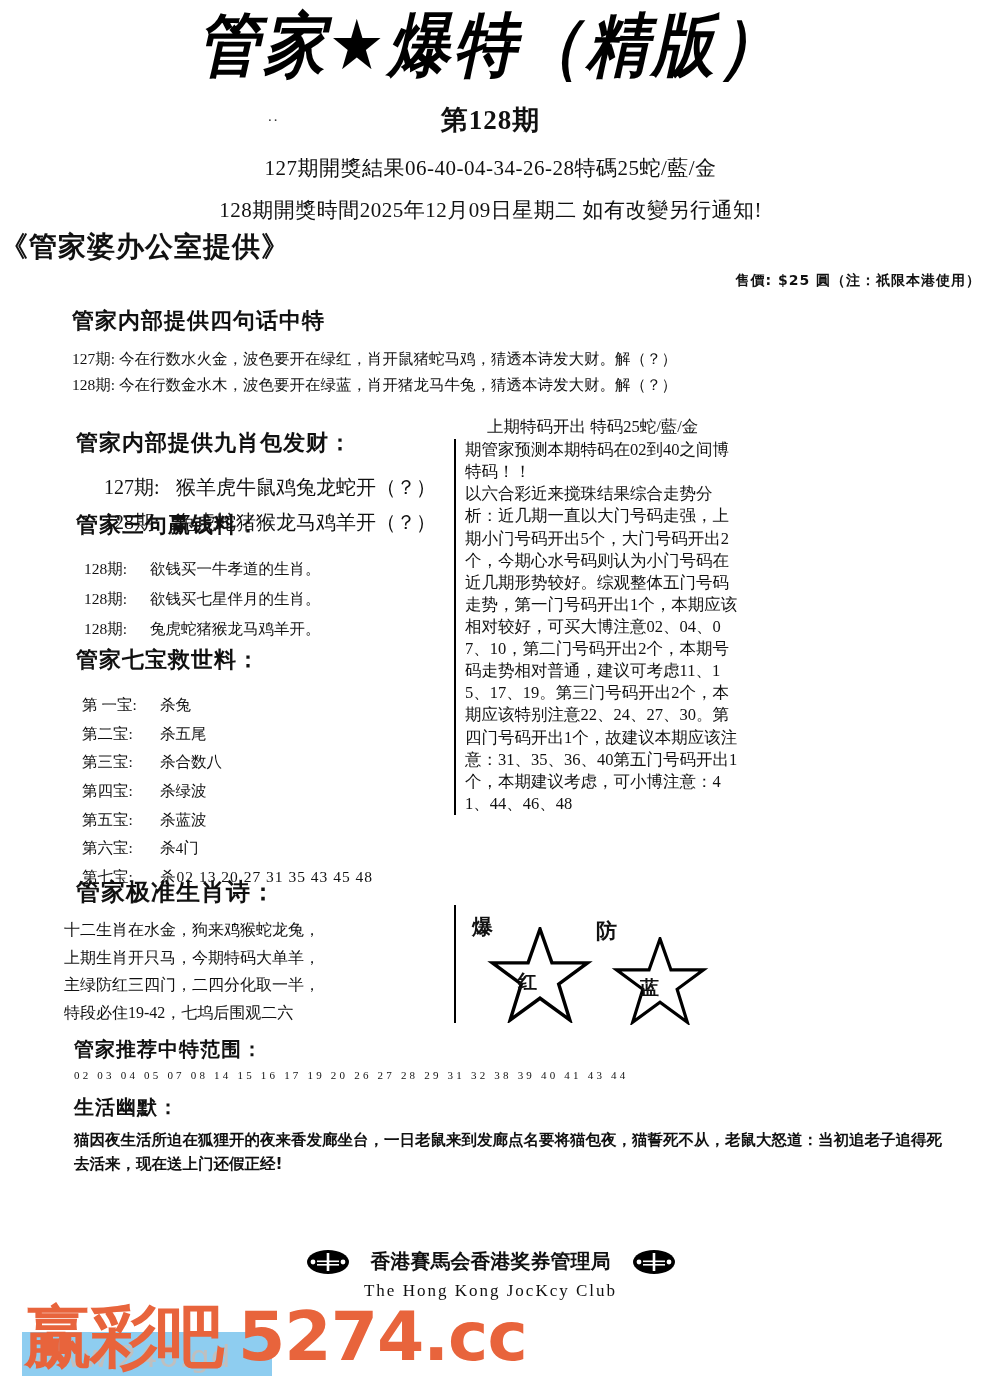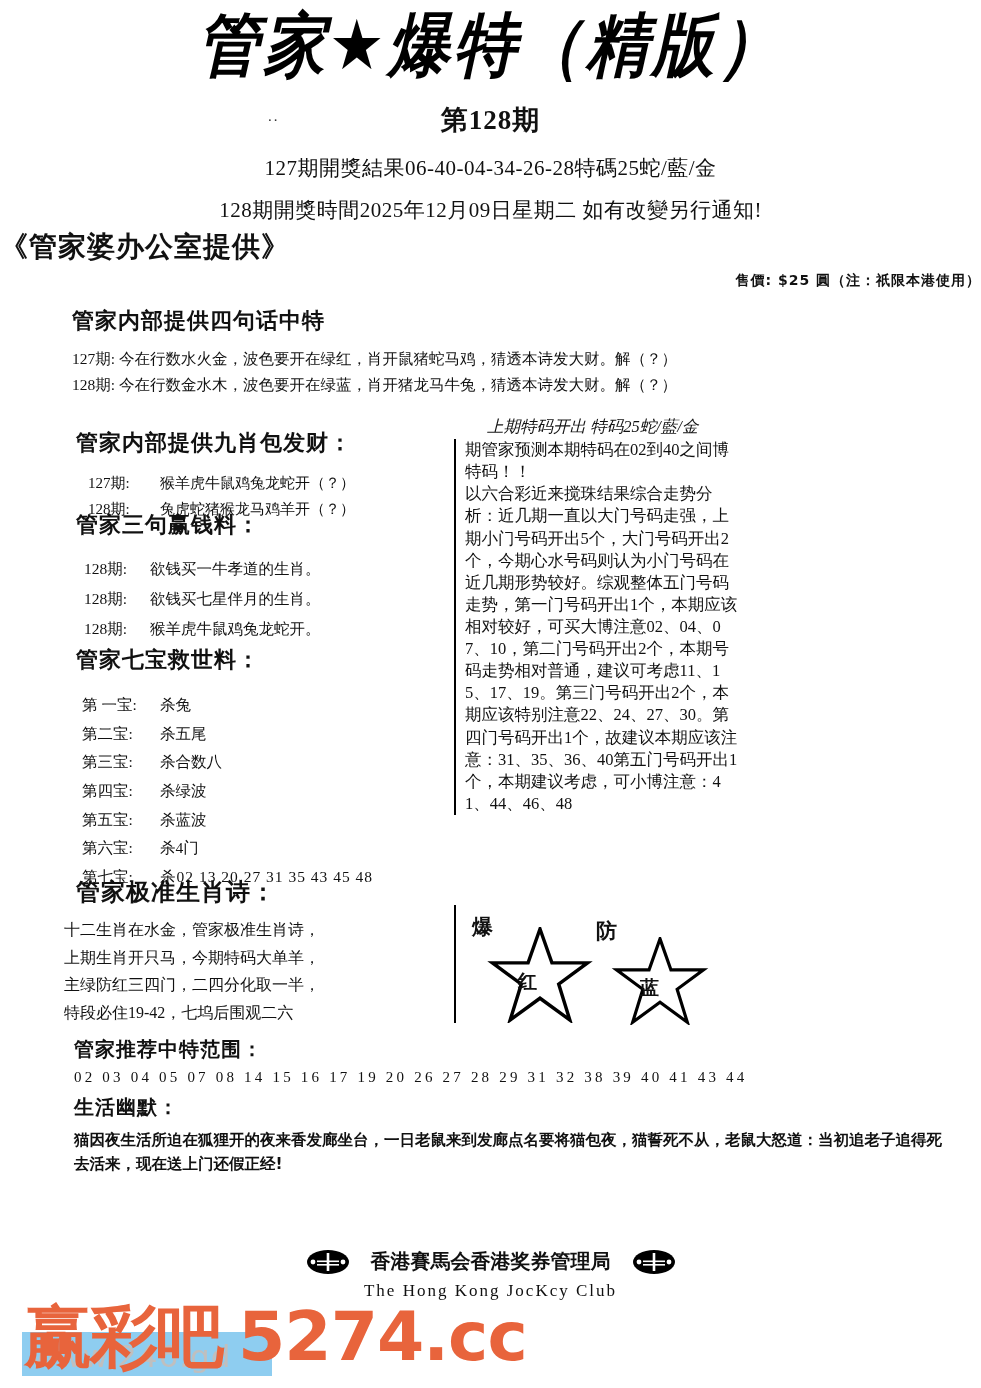--- a/index.html
+++ b/index.html
@@ -34,21 +34,21 @@
   .row .lbl{display:inline-block;}
 
   
   .sec1{position:absolute;left:72px;top:306px;}
   .sec1 .h-sec{margin-bottom:10px;}
   .sec1 .row{font-size:15.5px;line-height:1.7;}
 
   
   .sec2{position:absolute;left:76px;top:408px;}
   .sec2 .h-sec{margin-bottom:12px;margin-top:20px;}
-  .sec2 .row{font-size:15px;line-height:1.75;margin-left:12px;}
+  .sec2 .row{font-size:20px;line-height:1.75;margin-left:28px;}
   .sec2 .row .lbl{width:72px;}
 
   
   .sec3{position:absolute;left:76px;top:510px;}
   .sec3 .h-sec{margin-bottom:14px;}
   .sec3 .row{font-size:15.5px;line-height:1.95;margin-left:8px;}
   .sec3 .row .lbl{width:66px;}
 
   
   .sec4{position:absolute;left:76px;top:645px;}
@@ -57,39 +57,39 @@
   .sec4 .row .lbl{width:78px;}
   .sec4 .nums{letter-spacing:1px;text-align:center;}
 
   
   .sec5{position:absolute;left:64px;top:876px;}
   .sec5 .h-sec{margin-left:12px;margin-bottom:8px;font-size:24px;}
   .sec5 .row{font-size:16px;line-height:1.72;}
 
   
   .analysis{position:absolute;left:454px;top:416px;width:288px;}
-  .analysis .lead{font-size:16.5px;line-height:1.34;text-indent:2em;margin:0 0 1px 0;font-style:italic;}
+  .analysis .lead{font-size:16.5px;line-height:1.34;text-indent:2em;margin:0 0 1px 0;}
   .analysis .body{border-left:2px solid #000;padding-left:9px;
                   font-size:16.5px;line-height:1.34;margin:0;
                   word-break:break-all;}
   .analysis .body .blk{display:block;}
 
   
   .stars{position:absolute;left:454px;top:905px;width:290px;height:118px;
          border-left:2px solid #000;}
   .star-wrap{position:absolute;}
   .star-lbl{position:absolute;font-size:21px;font-weight:bold;
             font-family:"DejaVu Sans","Liberation Sans",sans-serif;}
   .star-in{position:absolute;font-size:19px;font-weight:bold;
            font-family:"DejaVu Sans","Liberation Sans",sans-serif;}
 
   
   .recommend{position:absolute;left:74px;top:1036px;}
   .recommend .h-sec{font-size:20px;margin-bottom:6px;}
-  .recommend .numline{font-size:15px;letter-spacing:3.2px;
+  .recommend .numline{font-size:11px;letter-spacing:3.2px;
                       font-family:"Liberation Serif",serif;}
 
   .humor-head{position:absolute;left:74px;top:1094px;font-size:20px;font-weight:bold;
               font-family:"DejaVu Sans","Liberation Sans",sans-serif;letter-spacing:1px;}
   .humor-body{position:absolute;left:62px;top:1128px;width:880px;
               font-size:15.5px;line-height:1.55;font-weight:600;
               font-family:"DejaVu Sans","Liberation Sans",sans-serif;margin-left:12px;}
 
   
   .footer{position:absolute;left:0;right:0;top:1248px;text-align:center;}
@@ -146,21 +146,21 @@
 
   <div class="sec3">
     <div class="h-sec">管家三句赢钱料：</div>
     <div class="row">
       <span class="lbl">128期:</span><span>欲钱买一牛孝道的生肖。</span>
     </div>
     <div class="row">
       <span class="lbl">128期:</span><span>欲钱买七星伴月的生肖。</span>
     </div>
     <div class="row">
-      <span class="lbl">128期:</span><span>猴羊虎牛鼠鸡兔龙蛇开。</span>
+      <span class="lbl">128期:</span><span>兔虎蛇猪猴龙马鸡羊开。</span>
     </div>
   </div>
 
   <div class="sec4">
     <div class="h-sec">管家七宝救世料：</div>
     <div class="row">
       <span class="lbl">第 一宝:</span><span>杀兔</span>
     </div>
     <div class="row">
       <span class="lbl">第二宝:</span><span>杀五尾</span>
@@ -177,21 +177,21 @@
     <div class="row">
       <span class="lbl">第六宝:</span><span>杀4门</span>
     </div>
     <div class="row">
       <span class="lbl">第七宝:</span><span class="nums">杀02 13 20 27 31 35 43 45 48</span>
     </div>
   </div>
 
   <div class="sec5">
     <div class="h-sec">管家极准生肖诗：</div>
-    <div class="row">十二生肖在水金，管家极准生肖诗，</div>
+    <div class="row">十二生肖在水金，狗来鸡猴蛇龙兔，</div>
     <div class="row">上期生肖开只马，今期特码大单羊，</div>
     <div class="row">主绿防红三四门，二四分化取一半，</div>
     <div class="row">特段必住19-42，七坞后围观二六</div>
   </div>
 
   <div class="analysis">
     <p class="lead">上期特码开出 特码25蛇/藍/金</p>
     <div class="body">
       <span class="blk">期管家预测本期特码在02到40之间博特码！！</span>
       <span class="blk">以六合彩近来搅珠结果综合走势分析：近几期一直以大门号码走强，上期小门号码开出5个，大门号码开出2个，今期心水号码则认为小门号码在近几期形势较好。综观整体五门号码走势，第一门号码开出1个，本期应该相对较好，可买大博注意02、04、07、10，第二门号码开出2个，本期号码走势相对普通，建议可考虑11、15、17、19。第三门号码开出2个，本期应该特别注意22、24、27、30。第四门号码开出1个，故建议本期应该注意：31、35、36、40第五门号码开出1个，本期建议考虑，可小博注意：41、44、46、48</span>

